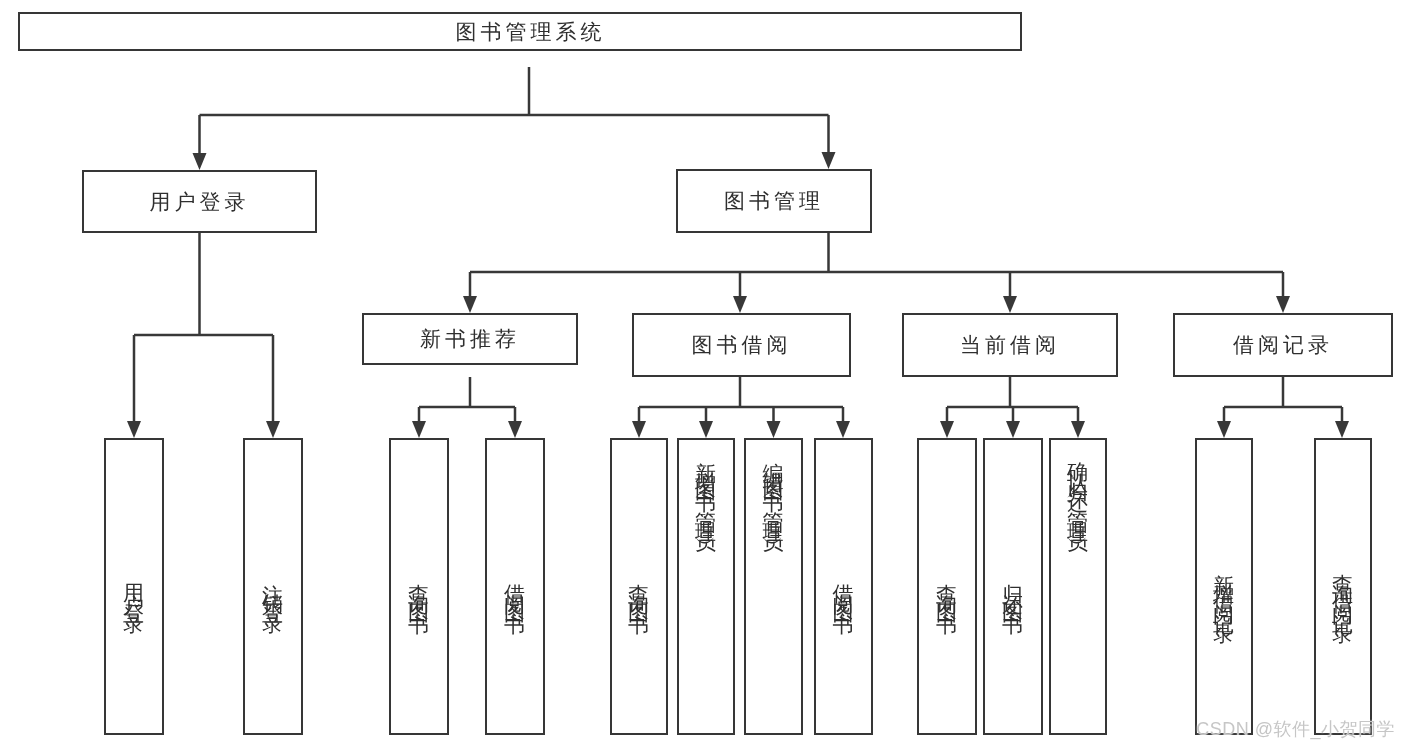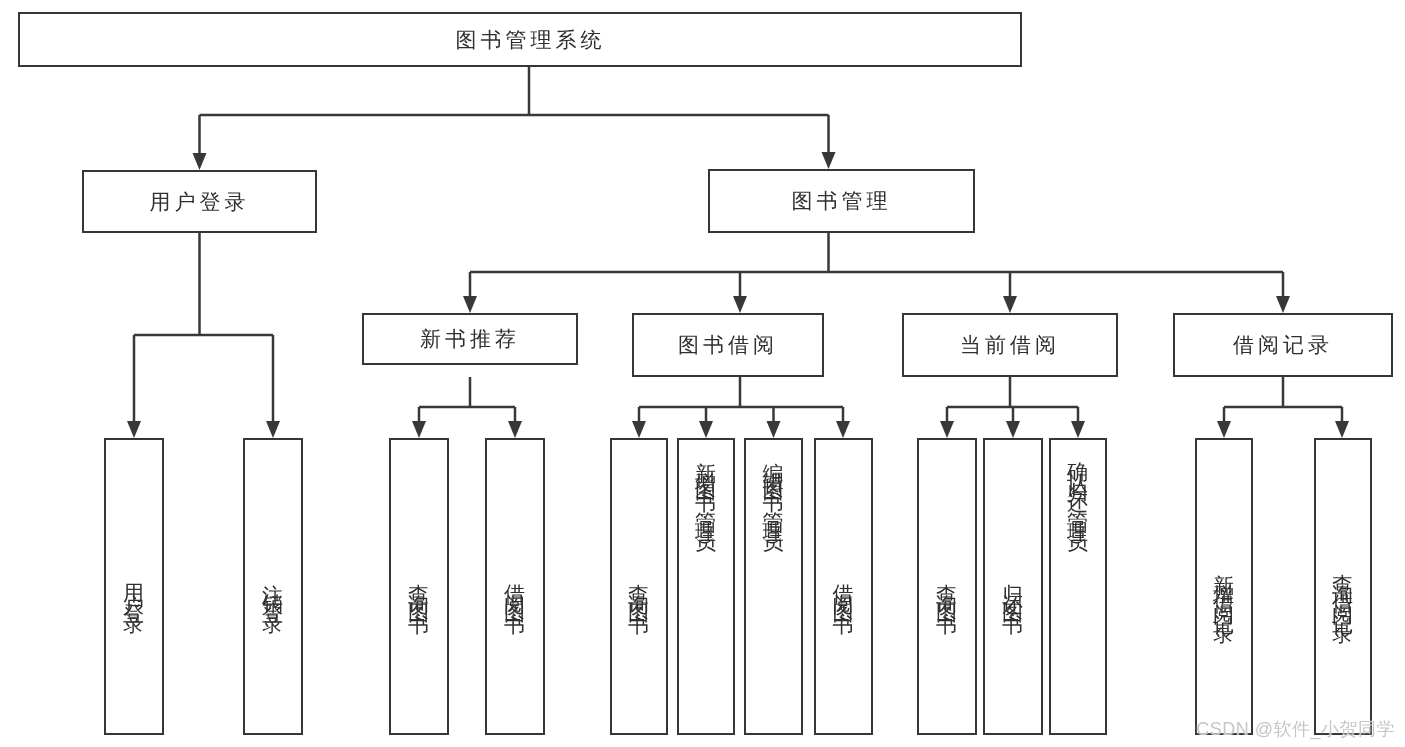--- a/index.html
+++ b/index.html
@@ -47,25 +47,25 @@
     letter-spacing: 10px;
     line-height: 1;
     white-space: nowrap;
   }
   .vbox.top {
     justify-content: flex-start;
     flex-direction: column;
     padding-top: 5px;
   }
   
-  .n-root   { left: 18px;   top: 12px;  width: 1004px; height: 55px; padding-left: 21px; }
+  .n-root   { left: 18px;   top: 12px;  width: 1004px; height: 39px; padding-left: 21px; }
   .n-login  { left: 82px;   top: 170px; width: 235px;  height: 63px; }
-  .n-mgmt   { left: 708px;  top: 169px; width: 267px;  height: 64px; }
+  .n-mgmt   { left: 676px;  top: 169px; width: 196px;  height: 64px; }
   .n-newrec { left: 362px;  top: 313px; width: 216px;  height: 52px; }
-  .n-borrow { left: 632px;  top: 313px; width: 192px;  height: 64px; font-family: Liberation Mono, monospace; }
+  .n-borrow { left: 632px;  top: 313px; width: 219px;  height: 64px; font-family: Liberation Mono, monospace; }
   .n-cur    { left: 902px;  top: 313px; width: 216px;  height: 64px; }
   .n-rec    { left: 1173px; top: 313px; width: 220px;  height: 64px; text-align: center; }
   
   .l-a1 { left: 104px;  width: 60px; }
   .l-a2 { left: 243px;  width: 60px; }
   .l-b1 { left: 389px;  width: 60px; }
   .l-b2 { left: 485px;  width: 60px; }
   .l-c1 { left: 610px;  width: 58px; }
   .l-c2 { left: 677px;  width: 58px; }
   .l-c3 { left: 744px;  width: 59px; }

